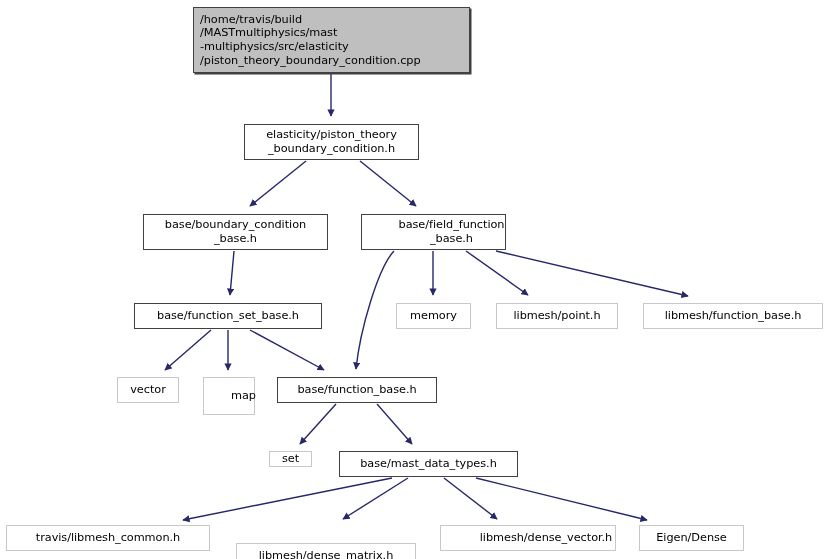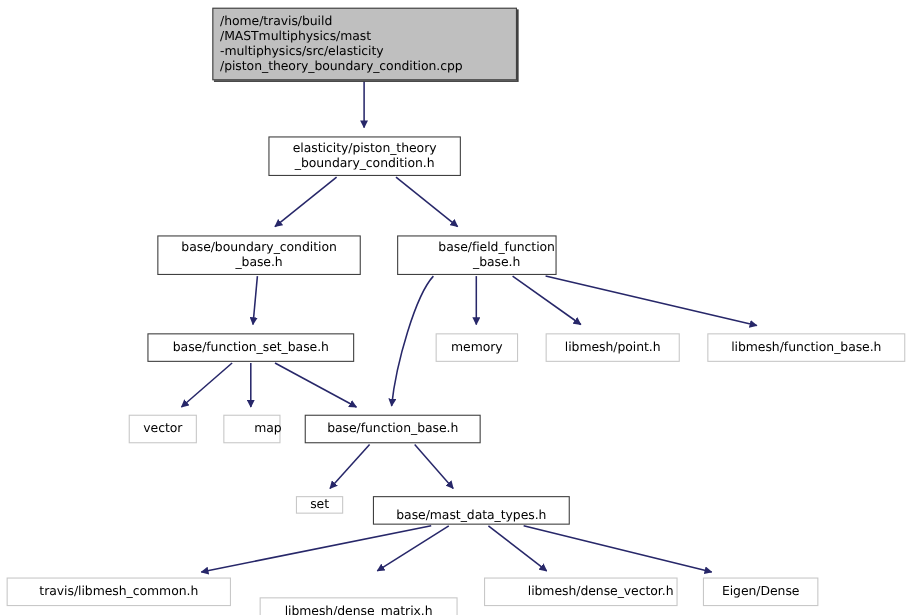--- a/index.html
+++ b/index.html
@@ -92,22 +92,22 @@
 _boundary_condition.h</span></div>
       <div class="node strong" style="left: 143px; top: 214px; width: 185px; height: 36px;"><span>base/boundary_condition
 _base.h</span></div>
       <div class="node strong" style="left: 361px; top: 214px; width: 145px; height: 36px; padding-left: 36px;"><span>base/field_function
 _base.h</span></div>
       <div class="node strong" style="left: 134px; top: 303px; width: 188px; height: 26px;"><span>base/function_set_base.h</span></div>
       <div class="node plain" style="left: 396px; top: 303px; width: 75px; height: 26px;"><span>memory</span></div>
       <div class="node plain" style="left: 496px; top: 303px; width: 122px; height: 26px;"><span>libmesh/point.h</span></div>
       <div class="node plain" style="left: 643px; top: 303px; width: 180px; height: 26px;"><span>libmesh/function_base.h</span></div>
       <div class="node plain" style="left: 117px; top: 377px; width: 62px; height: 26px;"><span>vector</span></div>
-      <div class="node plain" style="left: 203px; top: 377px; width: 52px; height: 26px; padding-left: 29px;"><span>map</span></div>
+      <div class="node plain" style="left: 203px; top: 377px; width: 52px; height: 38px; padding-left: 29px;"><span>map</span></div>
       <div class="node strong" style="left: 277px; top: 377px; width: 160px; height: 26px;"><span>base/function_base.h</span></div>
       <div class="node plain" style="left: 269px; top: 451px; width: 43px; height: 16px;"><span>set</span></div>
-      <div class="node strong" style="left: 339px; top: 451px; width: 179px; height: 26px; align-items: flex-end;"><span>base/mast_data_types.h</span></div>
+      <div class="node strong" style="left: 339px; top: 451px; width: 179px; height: 26px;"><span>base/mast_data_types.h</span></div>
       <div class="node plain" style="left: 6px; top: 525px; width: 204px; height: 26px;"><span>travis/libmesh_common.h</span></div>
       <div class="node plain" style="left: 236px; top: 543px; width: 180px; height: 26px;"><span>libmesh/dense_matrix.h</span></div>
       <div class="node plain" style="left: 440px; top: 525px; width: 176px; height: 26px; padding-left: 36px;"><span>libmesh/dense_vector.h</span></div>
       <div class="node plain" style="left: 639px; top: 525px; width: 105px; height: 26px;"><span>Eigen/Dense</span></div>
     </div>
 </div>
 
 </body></html>

